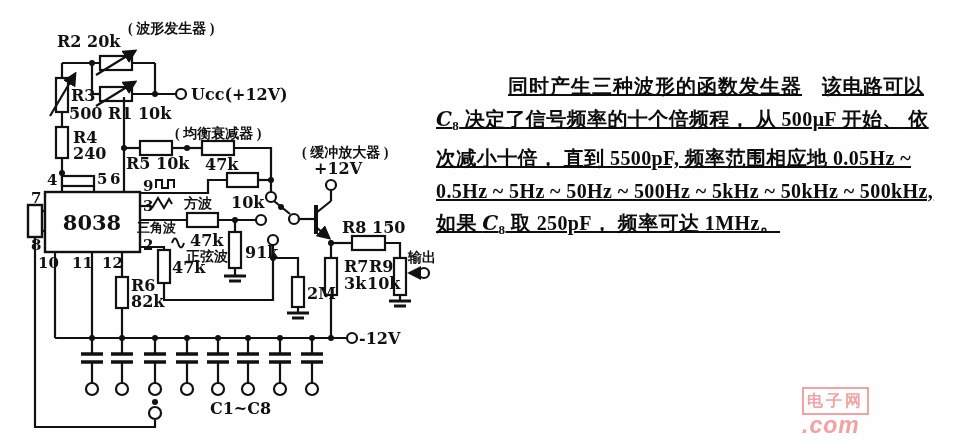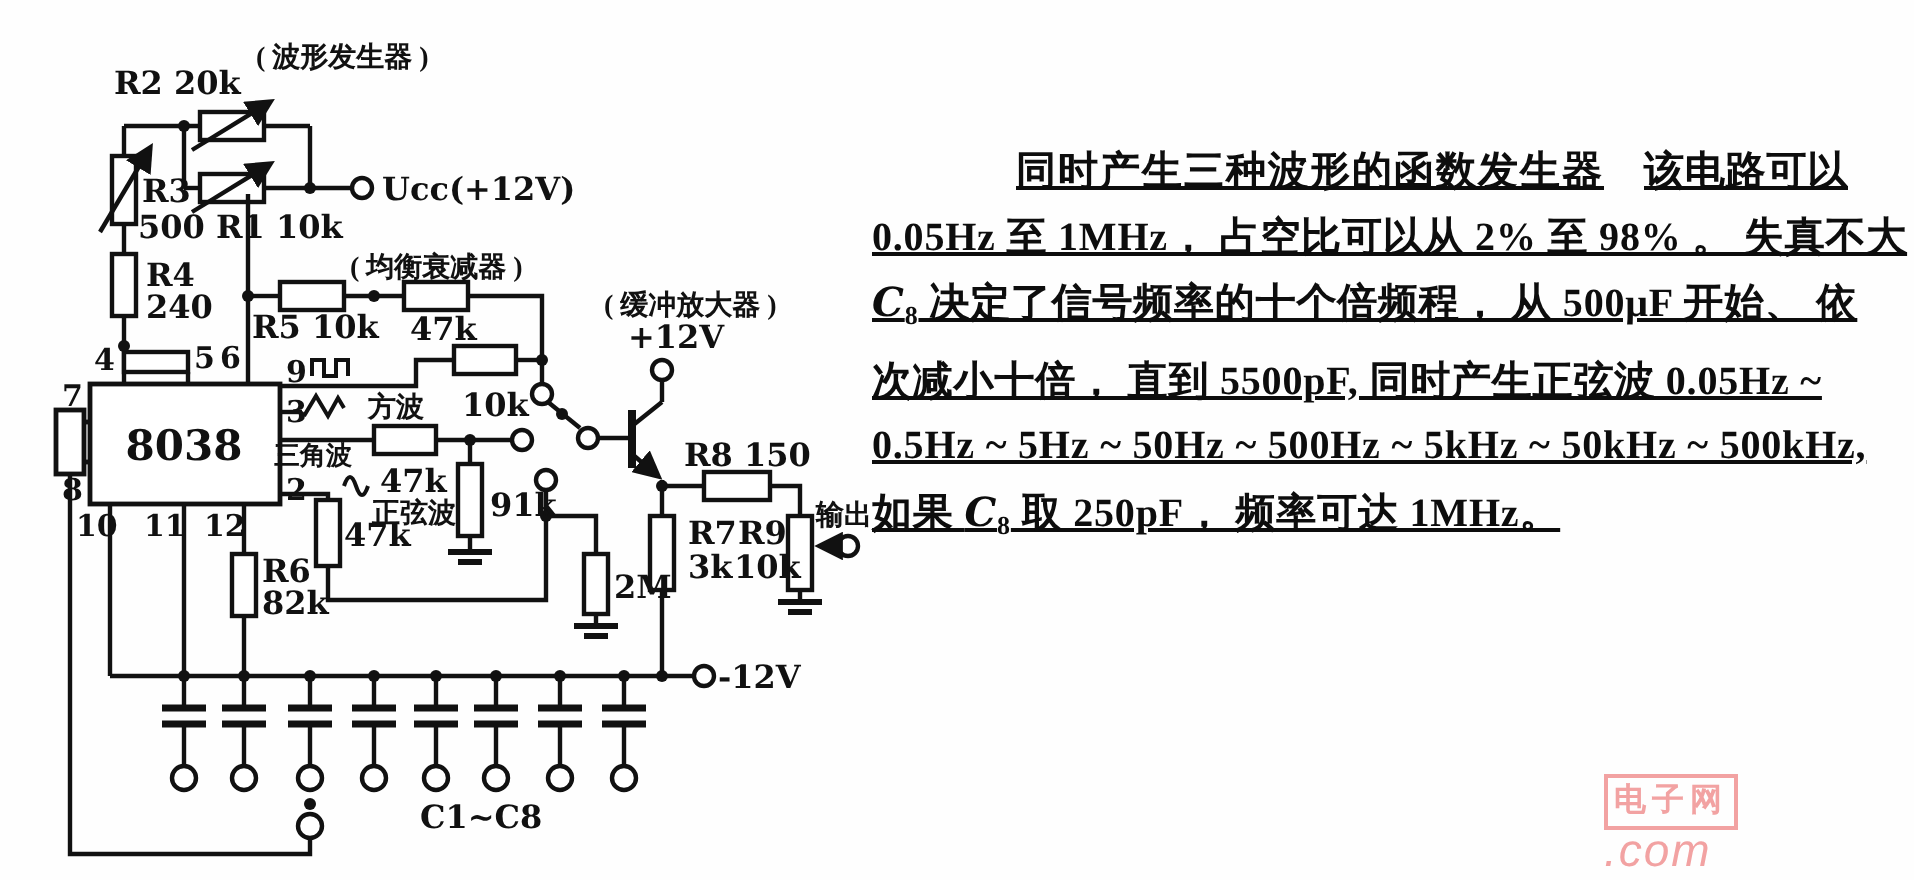--- a/index.html
+++ b/index.html
@@ -18,21 +18,21 @@
   .article .t-indent{padding-left:72px;}
   .article .title{font-weight:900;letter-spacing:1px;}
   .article .titlegap{display:inline-block;width:20px;}
   .cvar{font-style:italic;font-family:"DejaVu Serif", serif;}
   .csub{font-size:13px;vertical-align:-4px;}
   .wm{position:absolute;left:799px;top:387px;display:flex;align-items:flex-end;
       font-family:"Liberation Sans", sans-serif;}
   .wm-21ic{font-size:41px;font-weight:900;line-height:0.85;letter-spacing:0px;}
   .wm-right{display:flex;flex-direction:column;align-items:flex-start;margin-left:3px;}
   .wm-site{font-size:16px;font-weight:bold;letter-spacing:3px;padding:4px 3px;line-height:1;}
-  .wm-com{font-size:23px;font-style:italic;font-weight:normal;line-height:0.9;letter-spacing:1px;text-align:center;}
+  .wm-com{font-size:23px;font-style:italic;font-weight:bold;line-height:0.9;letter-spacing:1px;text-align:center;}
 </style>
 </head>
 <body>
 
 <div class="stage">
 
 <svg width="460" height="440" viewBox="0 0 460 440" style="position:absolute;left:0;top:0;">
   <defs>
     <marker id="ah" viewBox="0 0 10 10" refX="8" refY="5" markerWidth="6.5" markerHeight="6.5" orient="auto">
       <path d="M0,0L10,5L0,10z" fill="#111"></path>
@@ -291,23 +291,22 @@
     <text class="lbl-s" x="143" y="211">3</text>
     <text class="lbl-s" x="143" y="250">2</text>
     <text class="lbl-s" x="38" y="268">10</text>
     <text class="lbl-s" x="72" y="268">11</text>
     <text class="lbl-s" x="102" y="268">12</text>
   </g>
 </svg>
 
 <div class="article">
   <p class="t-indent"><span class="title">同时产生三种波形的函数发生器</span><span class="titlegap"></span><span>该电路可以</span></p>
-  <p>0.05Hz 至 1MHz， 占空比可以从 2% 至 98% 。 失真不大</p>
   <p><span class="cvar">C</span><span class="csub">8</span><span> 决定了信号频率的十个倍频程， 从 500μF 开始、 依</span></p>
-  <p>次减小十倍， 直到 5500pF, 同时产生正弦波 0.05Hz ~</p>
+  <p>次减小十倍， 直到 5500pF, 频率范围相应地 0.05Hz ~</p>
   <p>0.5Hz ~ 5Hz ~ 50Hz ~ 500Hz ~ 5kHz ~ 50kHz ~ 500kHz,</p>
   <p><span>如果 </span><span class="cvar">C</span><span class="csub">8</span><span> 取 250pF， 频率可达 1MHz。</span></p>
 </div>
 
 <div class="wm" id="wm" style="color: rgb(242, 162, 162);">
   <span class="wm-right">
     <span class="wm-site" id="wm-site" style="border: 2px solid rgb(242, 162, 162);">电子网</span>
     <span class="wm-com">.com</span>
   </span>
 </div>

